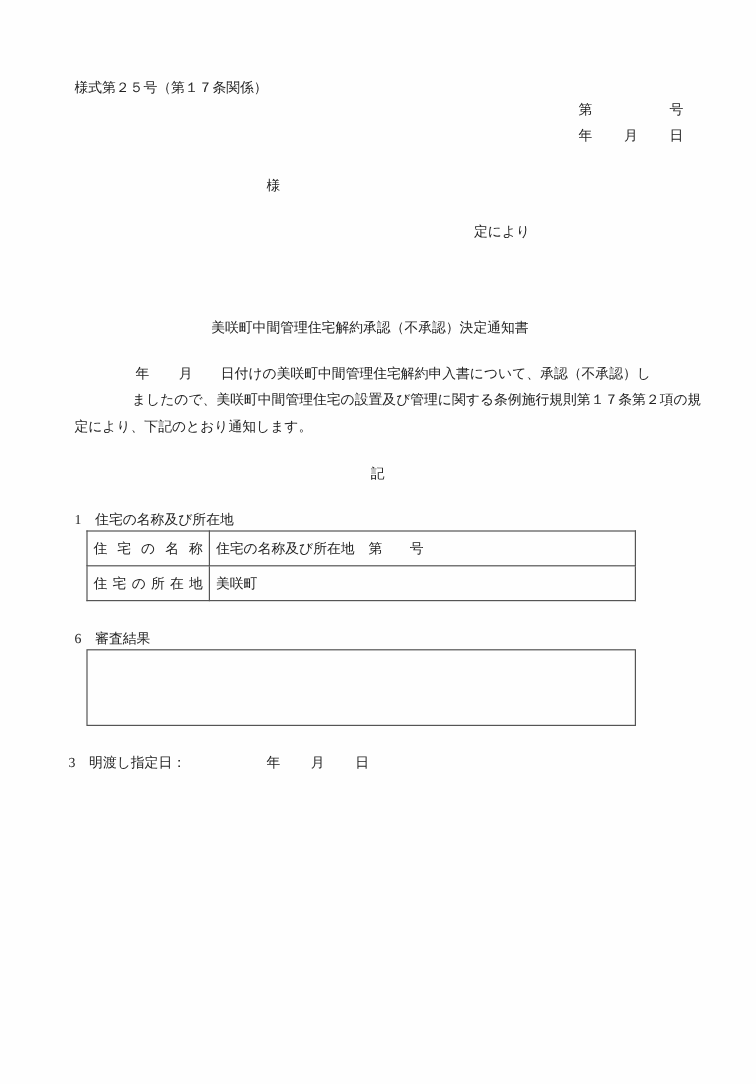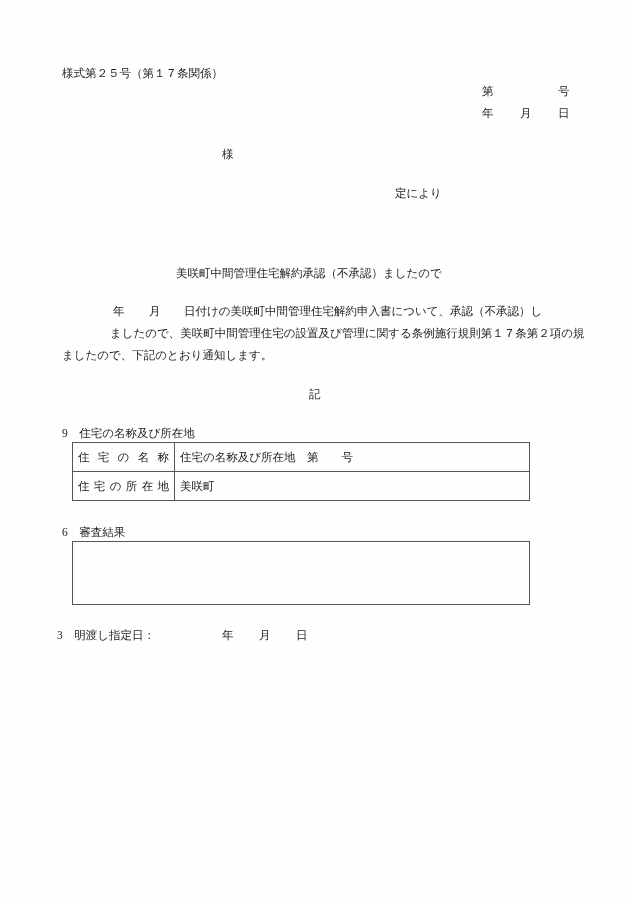--- a/index.html
+++ b/index.html
@@ -23,31 +23,31 @@
 <div class="abs" style="left:482px;top:84px;">第</div>
 <div class="abs" style="left:558px;top:84px;">号</div>
 
 <div class="abs" style="left:482px;top:106px;">年</div>
 <div class="abs" style="left:520px;top:106px;">月</div>
 <div class="abs" style="left:558px;top:106px;">日</div>
 
 <div class="abs" style="left:222px;top:147px;">様</div>
 <div class="abs" style="left:395px;top:186px;">定により</div>
 
-<div class="abs" style="left:176px;top:266px;">美咲町中間管理住宅解約承認（不承認）ましたので</div>
+<div class="abs" style="left:176px;top:266px;">美咲町中間管理住宅解約承認（不承認）決定通知書</div>
 
 <div class="abs" style="left:113px;top:304px;">年</div>
 <div class="abs" style="left:149px;top:304px;">月</div>
 <div class="abs" style="left:184px;top:304px;">日付けの美咲町中間管理住宅解約申入書について、承認（不承認）し</div>
 <div class="abs" style="left:62px;top:326px;margin-left:48px;">ましたので、美咲町中間管理住宅の設置及び管理に関する条例施行規則第１７条第２項の規</div>
-<div class="abs" style="left:62px;top:348px;">ましたので、下記のとおり通知します。</div>
+<div class="abs" style="left:62px;top:348px;">定により、下記のとおり通知します。</div>
 
 <div class="abs" style="left:309px;top:387px;">記</div>
 
-<div class="abs" style="left:62px;top:426px;">9　住宅の名称及び所在地</div>
+<div class="abs" style="left:62px;top:426px;">1　住宅の名称及び所在地</div>
 <table class="info">
   <tbody>
       <tr>
     <td class="label">
       <div class="lbl-spread">
         <span>住</span>
         <span>宅</span>
         <span>の</span>
         <span>名</span>
         <span>称</span>

